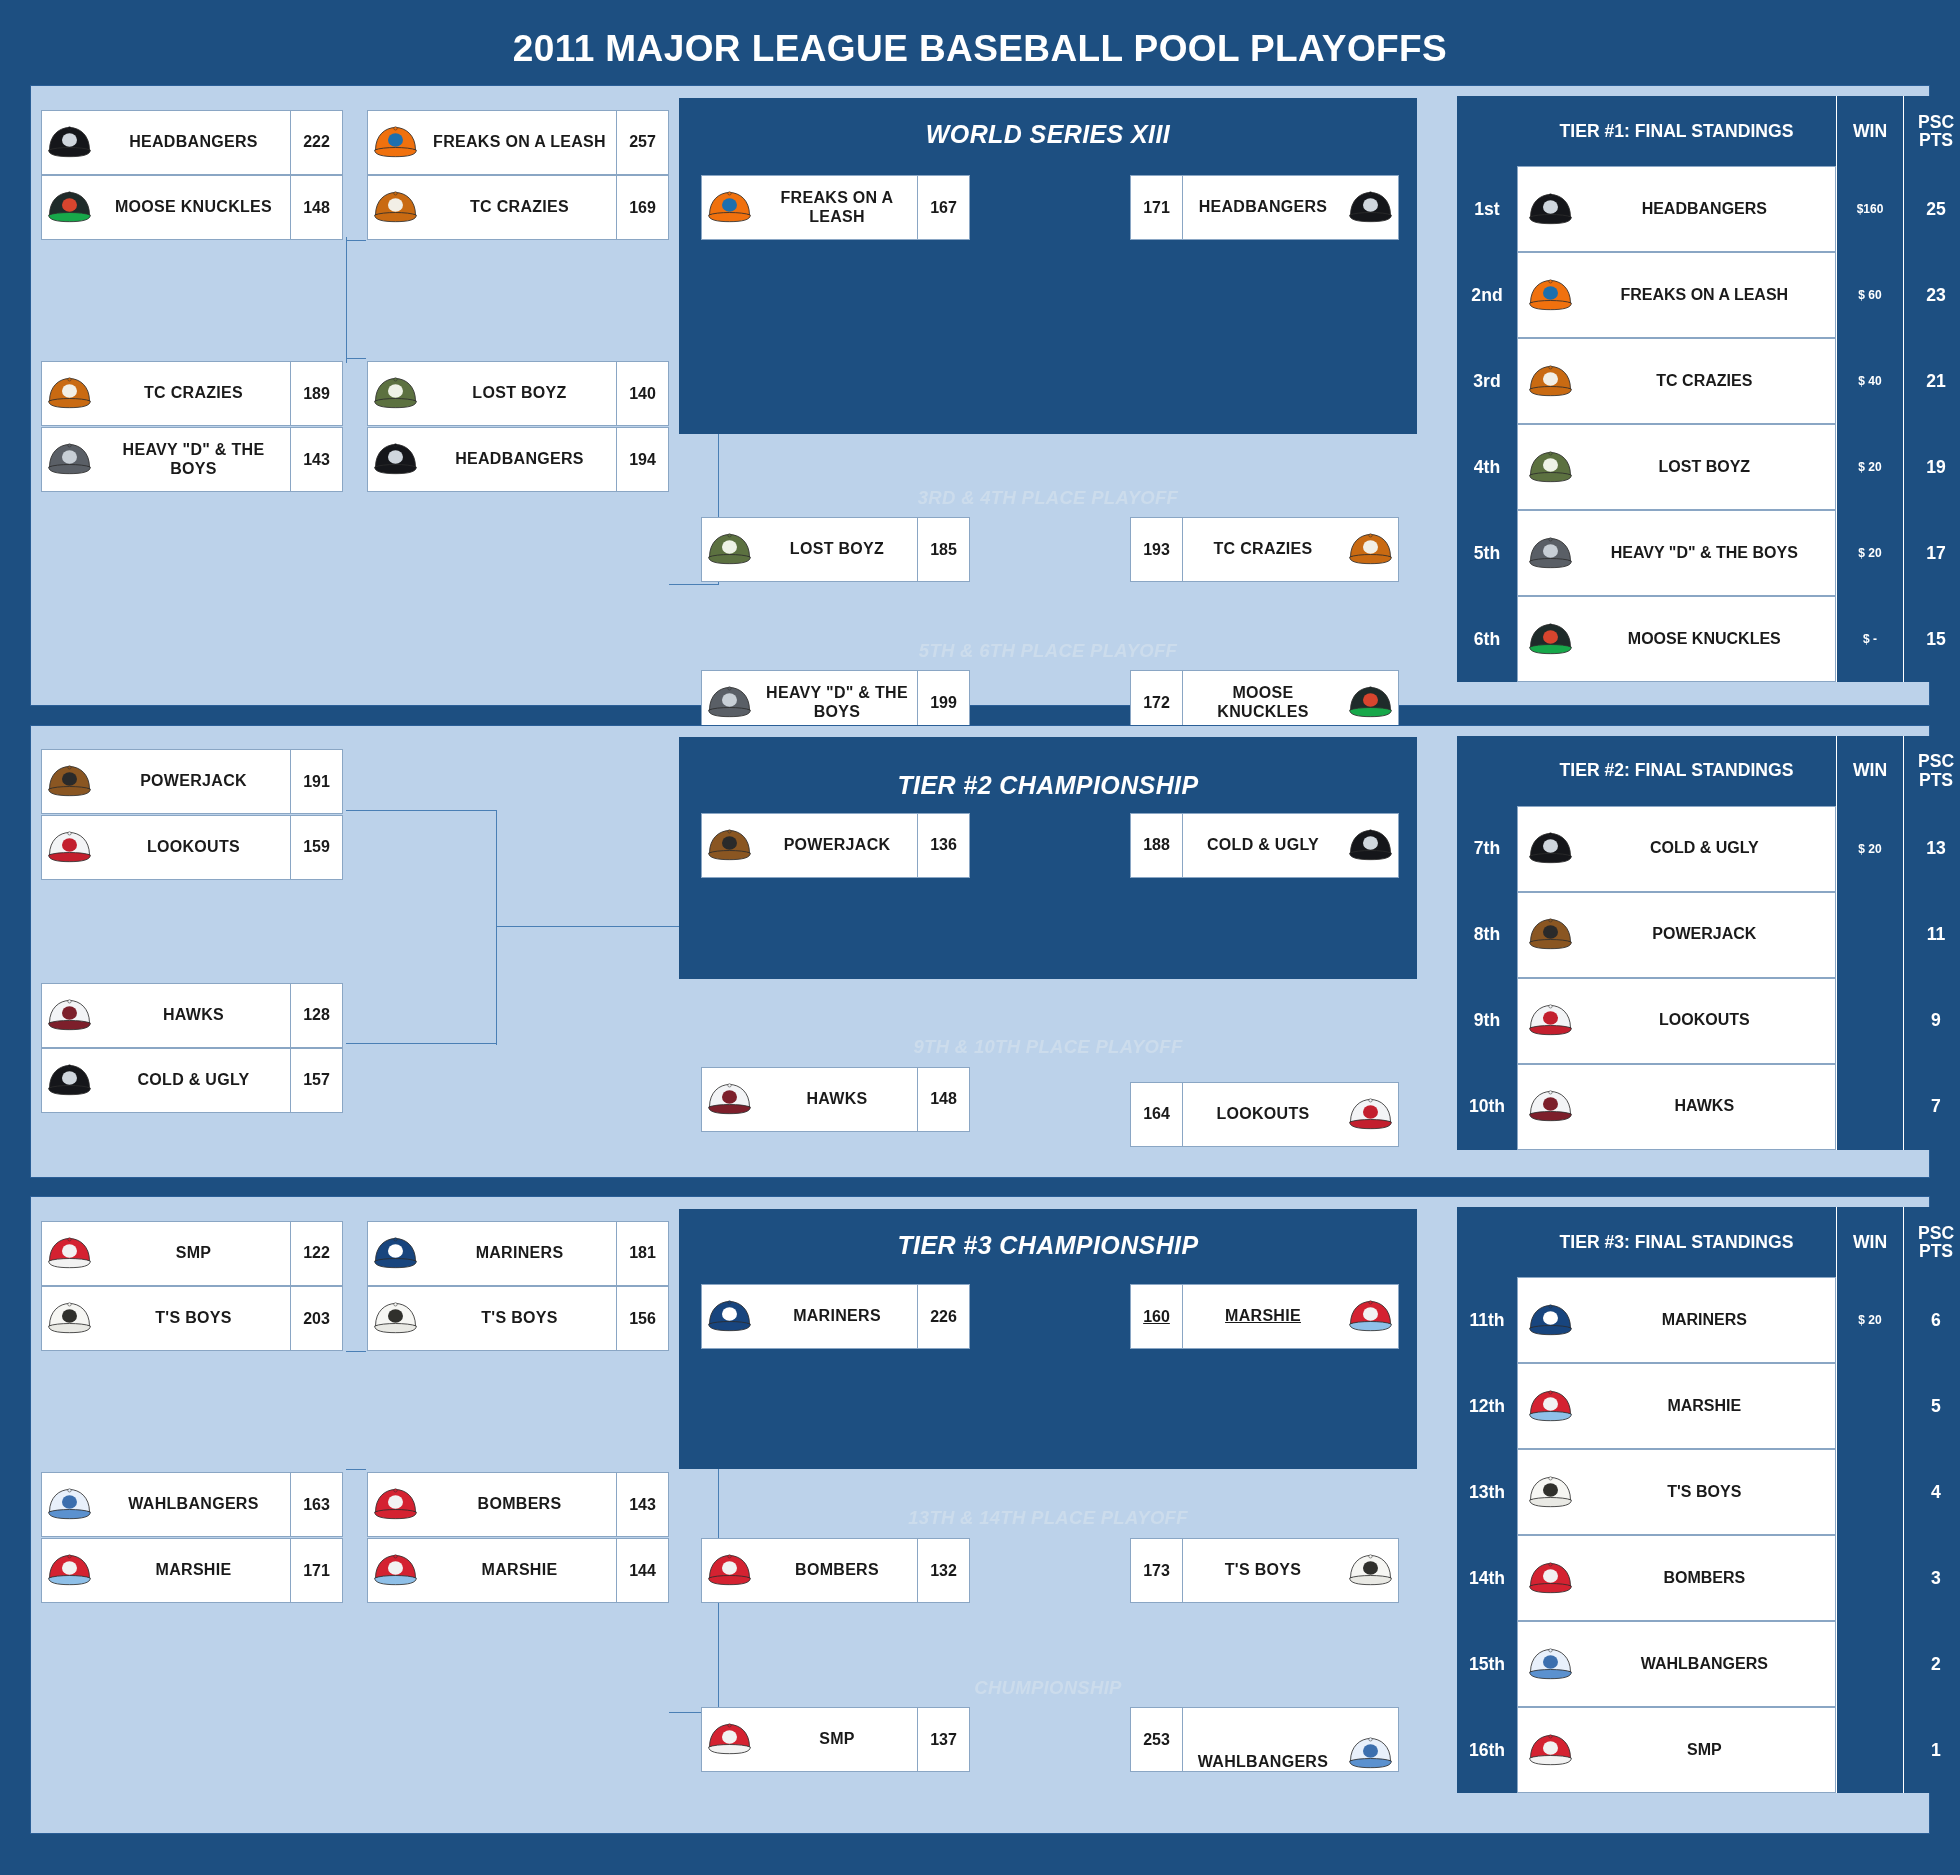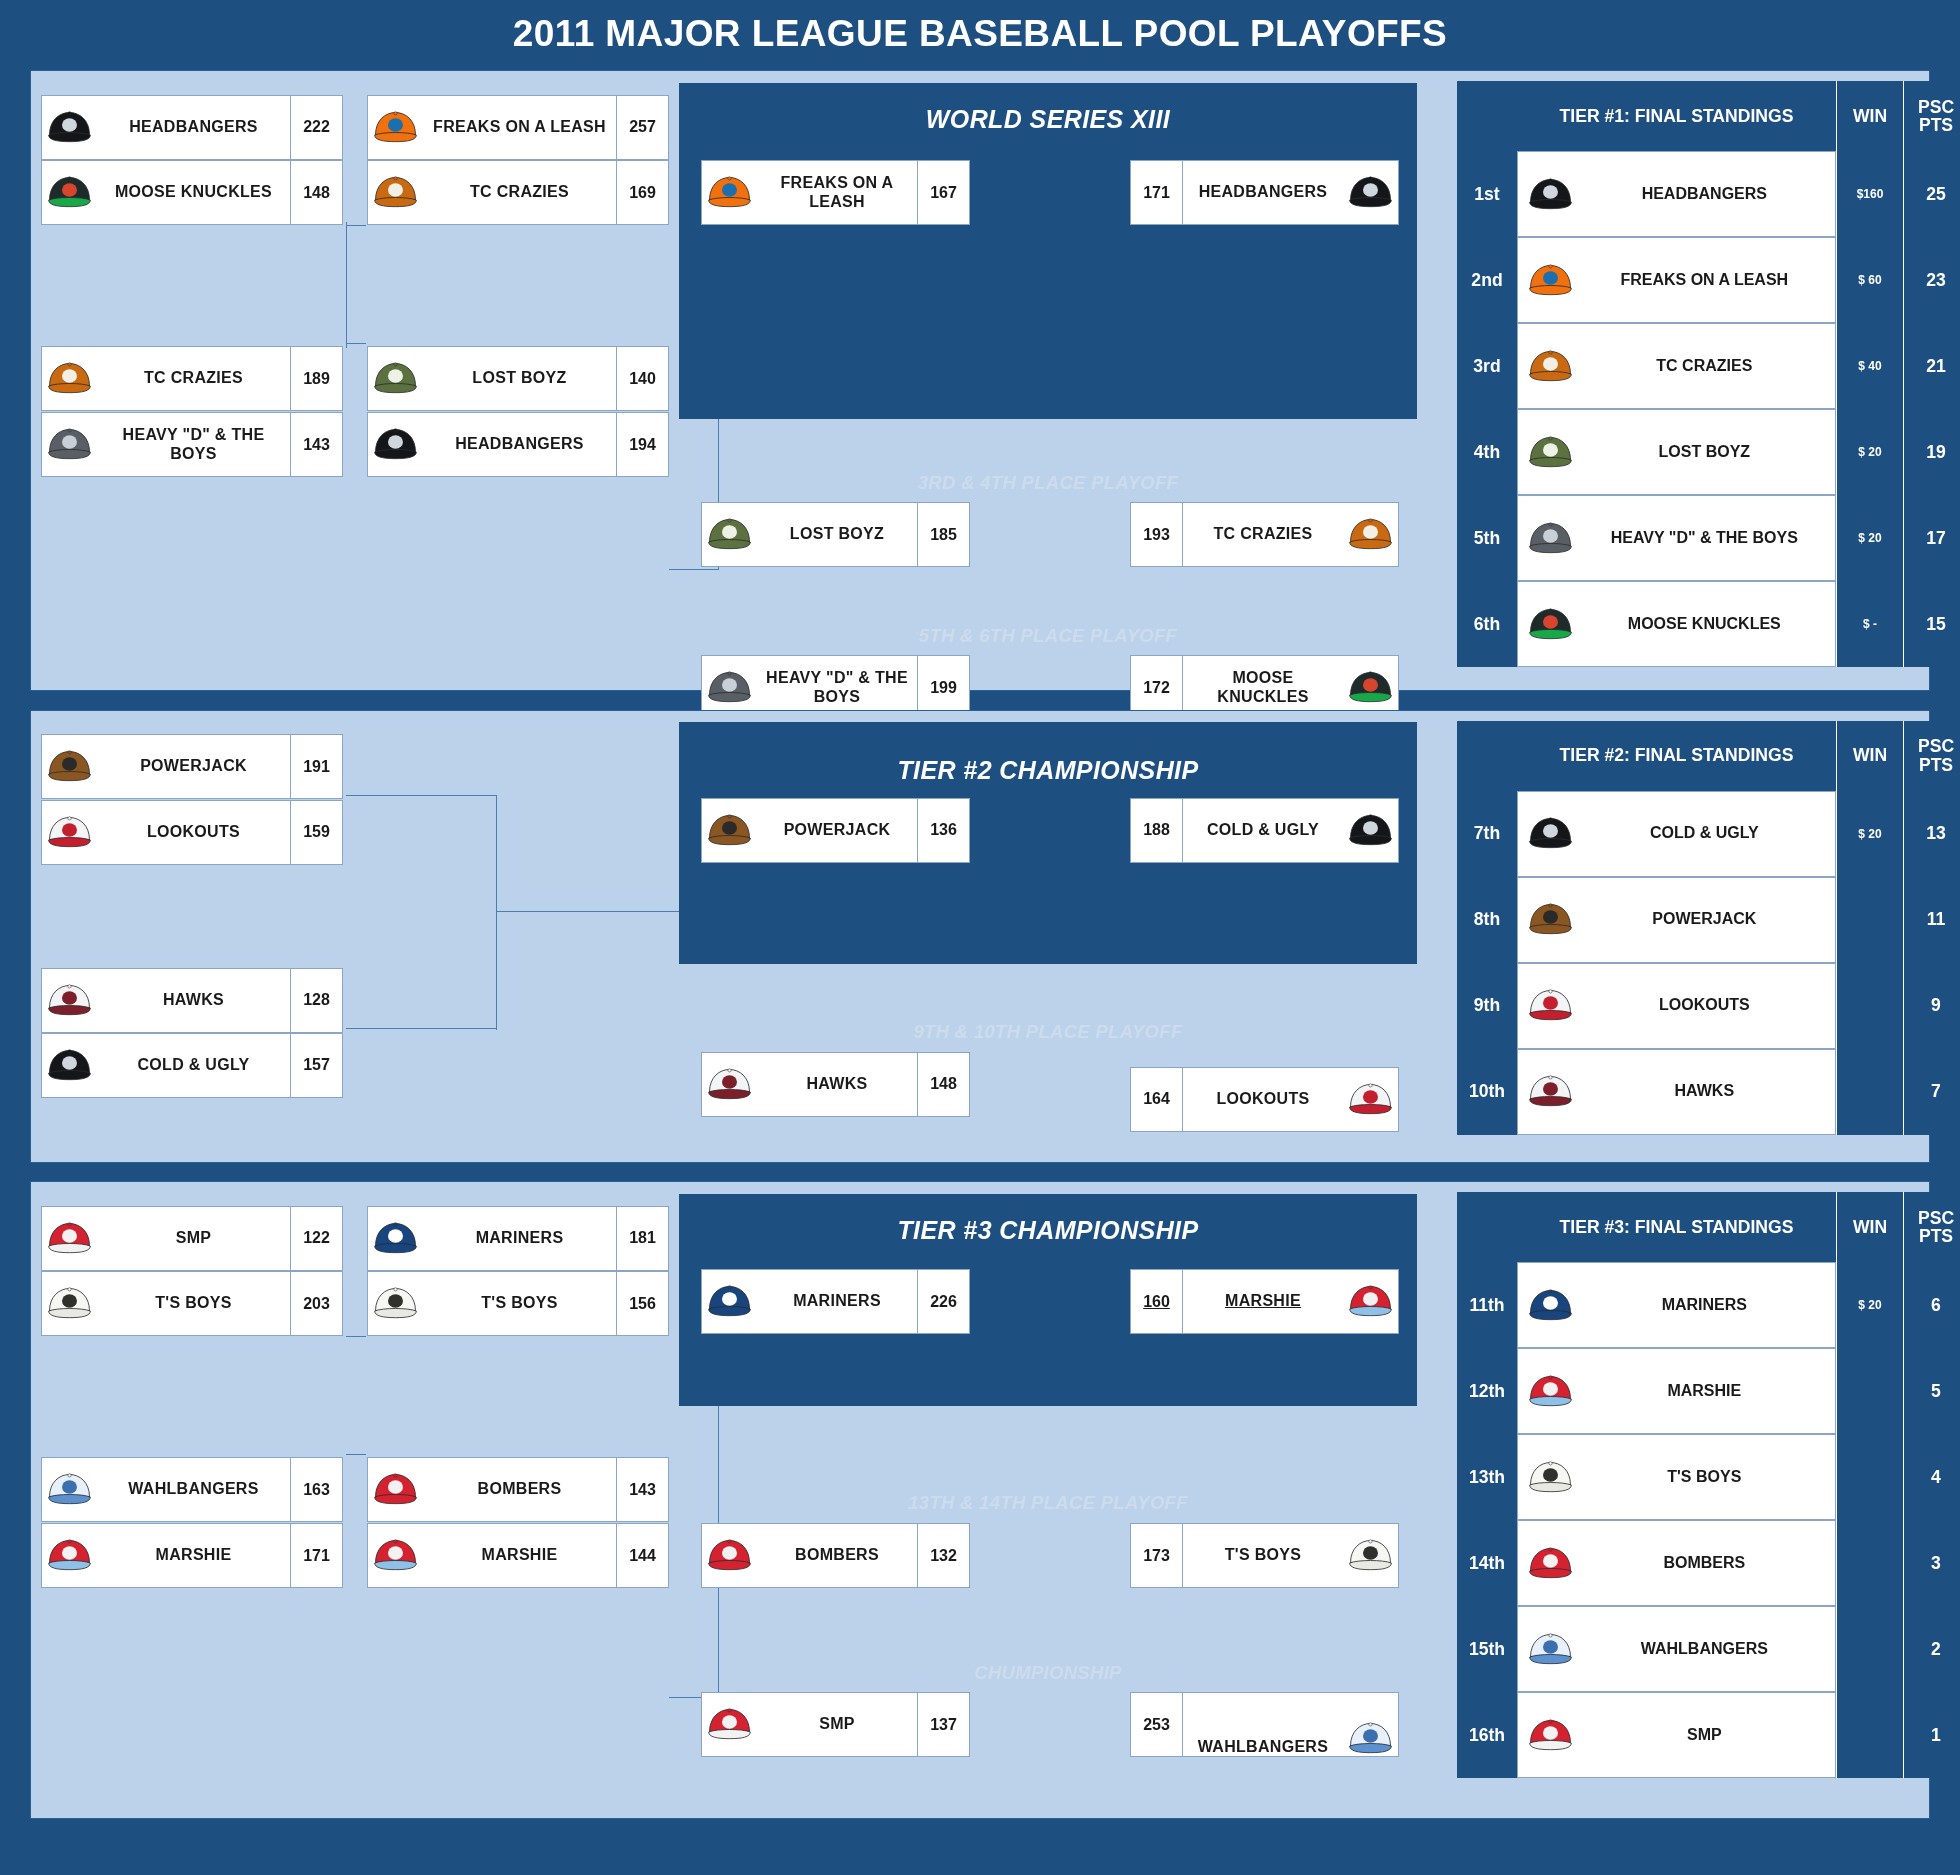--- a/index.html
+++ b/index.html
@@ -18,21 +18,21 @@
     background: #1d4f81;
     padding: 0;
     position: relative;
   }
   .title {
     text-align: center;
     color: #ffffff;
     font-size: 37px;
     font-weight: bold;
     letter-spacing: 0.4px;
-    padding: 13px 0 15px 0;
+    padding: 28px 0 15px 0;
   }
   .tier {
     background: #bcd2ea;
     margin: 0 30px 18.5px 30px;
     border: 1.7px solid #2a5e96;
     padding: 10px;
     position: relative;
   }
 
   
@@ -695,21 +695,21 @@
         </span>
       <span class="nm">MARSHIE</span>
       <span class="sc">144</span>
     </div>
 
     <div class="connector" style="left:315px; top:154px; width:20px; height:0; border:none; border-top:1.7px solid #4a7fb5;"></div>
     <div class="connector" style="left:315px; top:272px; width:20px; height:0; border:none; border-top:1.7px solid #4a7fb5;"></div>
     <div class="connector" style="left:638px; top:154px; width:50px; height:361px; border:none; border-right:1.7px solid #4a7fb5;"></div>
     <div class="connector" style="left:638px; top:515px; width:50px; height:0; border:none; border-top:1.7px solid #4a7fb5;"></div>
 
-    <div class="panel" style="left:648px; top:11.7px; width:738px; height:212px;">
+    <div class="panel" style="left:648px; top:11.7px; width:738px; height:260px;">
       <div class="panel-title" style="padding-top:22px;">TIER #3 CHAMPIONSHIP</div>
     </div>
     <div class="mbox" style="left:670px; top:87px; width:269px;">
       <span class="cap">
           <svg width="49" height="35" viewBox="0 0 58 42">
             <path d="M5 30 C5 12 17 3 29 3 C41 3 53 12 53 30 Z" fill="#18457e" stroke="#2b2b2b" stroke-width="1"></path>
             <path d="M4 30 C14 26 44 26 54 30 C54 36 44 38 29 38 C14 38 4 36 4 30 Z" fill="#18457e" stroke="#2b2b2b" stroke-width="1"></path>
             <ellipse cx="29" cy="18" rx="9" ry="8" fill="#ffffff"></ellipse>
             <circle cx="29" cy="4" r="2" fill="#18457e" stroke="#2b2b2b" stroke-width="0.6"></circle>
           </svg>

